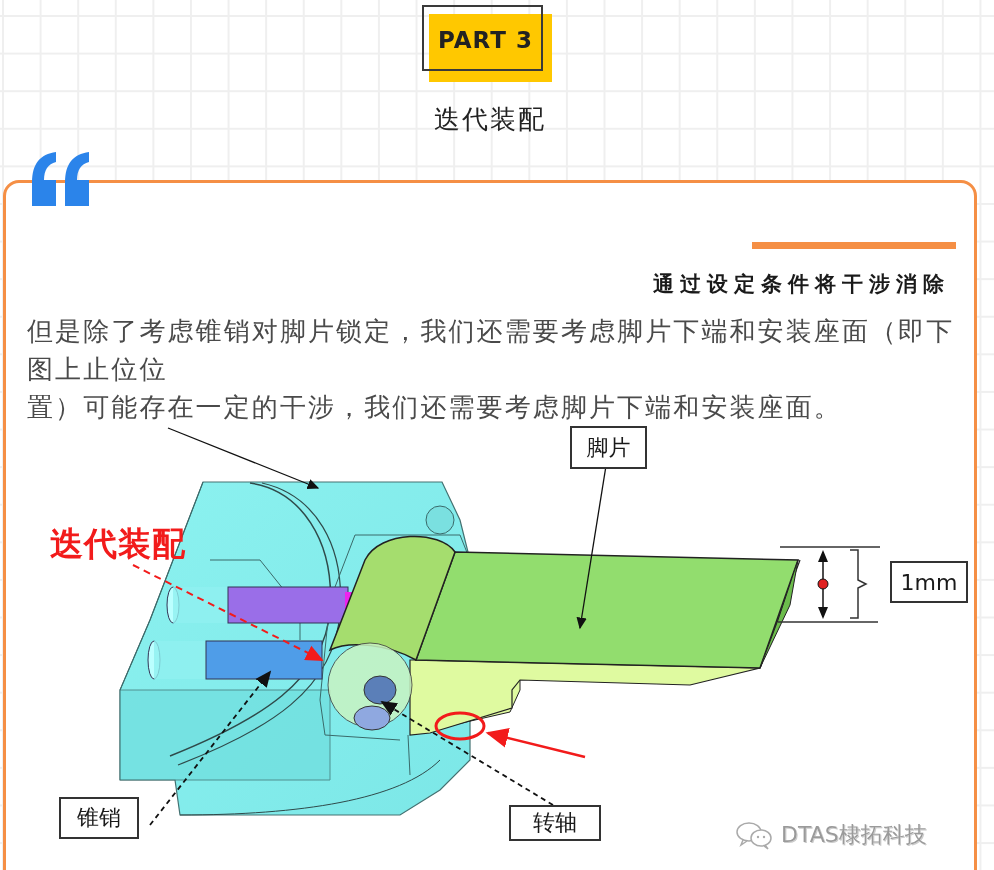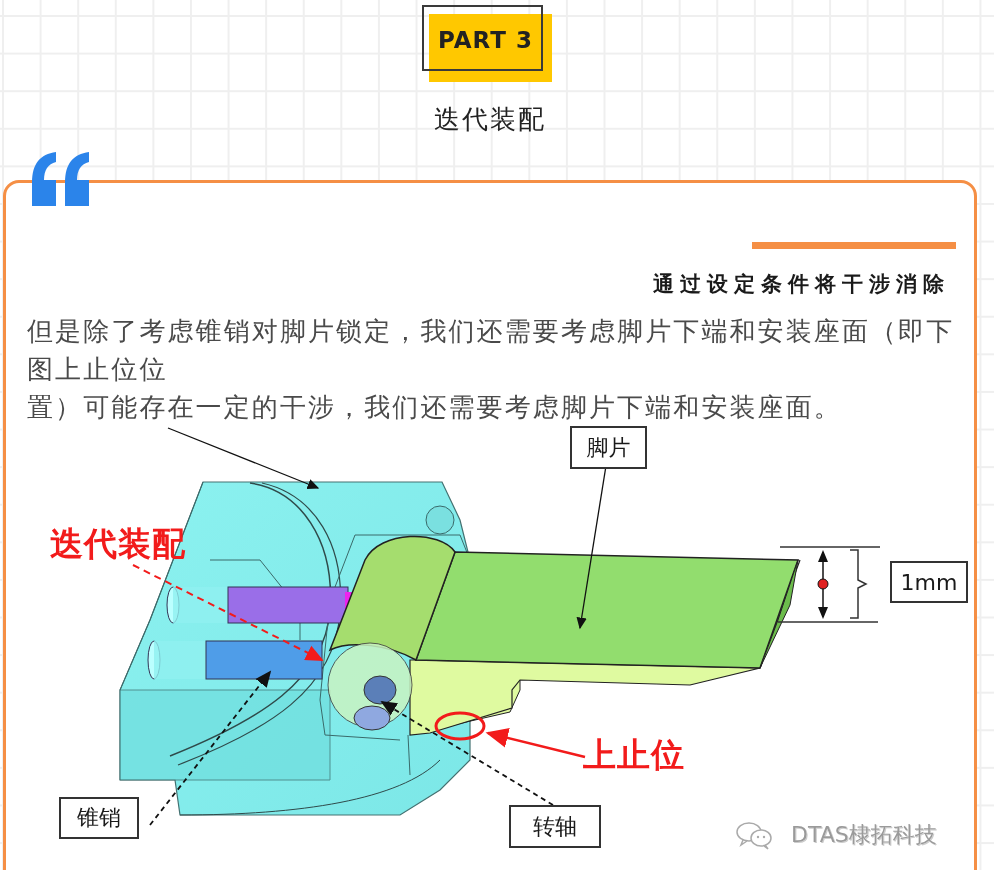--- a/index.html
+++ b/index.html
@@ -24,21 +24,21 @@
     border:3px solid #f58f45; border-radius:16px; background:#fff; box-sizing:border-box;
   }
   .quote-icon { position:absolute; left:30px; top:148px; width:64px; height:60px; }
   .accent-line { position:absolute; left:752px; top:242px; width:204px; height:7px; background:#f58f45; }
   .sub-heading { position:absolute; right:44px; top:270px; font-size:21px; font-weight:bold; color:#1a1a1a; letter-spacing:6px;margin-left:28px; }
   .body-text { position:absolute; left:27px; top:312px; width:935px; font-size:26px; line-height:38px; color:#4a4a4a; letter-spacing:2.1px; }
 
   .diagram { position:absolute; left:0; top:395px; width:994px; height:475px; }
   .label-box { position:absolute; border:2px solid #333; background:#fff; font-size:22px; color:#1a1a1a; display:flex; align-items:center; justify-content:center; box-sizing:border-box; }
   .red-label { position:absolute; color:#f21b1b; font-size:33px; font-weight:bold; letter-spacing:1px; }
-  .watermark { position:absolute; left:735px; top:820px; display:flex; align-items:flex-start; gap:16px; color:#9a9a9a; font-size:22px; text-shadow:0 0 1px #fff, 1px 1px 0 #c8c8c8; }
+  .watermark { position:absolute; left:735px; top:820px; display:flex; align-items:flex-start; gap:6px; color:#9a9a9a; font-size:22px; text-shadow:0 0 1px #fff, 1px 1px 0 #c8c8c8; }
 </style>
 </head>
 <body>
 
 <div class="part-wrap">
   <div class="part-bg"></div>
   <div class="part-border"></div>
   <div class="part-text">PART 3</div>
 </div>
 <div class="section-title">迭代装配</div>
@@ -124,24 +124,23 @@
     <line x1="609" y1="447" x2="580" y2="628" stroke="#111" stroke-width="1.3" marker-end="url(#arrowBlack)"></line>
     <line x1="133" y1="565" x2="322" y2="660" stroke="#f21b1b" stroke-width="2" stroke-dasharray="7,5" marker-end="url(#arrowRed)"></line>
     <line x1="150" y1="825" x2="270" y2="672" stroke="#111" stroke-width="1.8" stroke-dasharray="5,4" marker-end="url(#arrowBlack)"></line>
     <line x1="553" y1="805" x2="382" y2="702" stroke="#111" stroke-width="1.8" stroke-dasharray="5,4" marker-end="url(#arrowBlack)"></line>
     <line x1="585" y1="757" x2="488" y2="733" stroke="#f21b1b" stroke-width="2.5" marker-end="url(#arrowRed)"></line>
   </svg>
 
   <div class="label-box" style="left:570px;top:10px;width:77px;height:43px;margin-top:21px;">脚片</div>
   <div class="label-box" style="left:874px;top:166px;width:78px;height:42px;margin-left:16px;">1mm</div>
   <div class="label-box" style="left:59px;top:402px;width:80px;height:42px;font-family:Liberation Serif, serif;">锥销</div>
-  <div class="label-box" style="left:509px;top:410px;width:92px;height:43px;">转轴</div>
+  <div class="label-box" style="left:509px;top:410px;width:92px;height:36px;">转轴</div>
 
   <div class="red-label" style="left:50px;top:127px;">迭代装配</div>
-  <div class="red-label" style="left:583px;top:338px;">上止位</div>
 </div>
 
 <div class="watermark">
   <svg width="40" height="30" viewBox="0 0 40 30">
     <ellipse cx="14" cy="12" rx="12" ry="9" fill="none" stroke="#aaa" stroke-width="1.5"></ellipse>
     <path d="M8 20 L6 25 L12 21" fill="none" stroke="#aaa" stroke-width="1.5"></path>
     <ellipse cx="26" cy="18" rx="10" ry="8" fill="#fff" stroke="#aaa" stroke-width="1.5"></ellipse>
     <path d="M30 25 L33 29 L29 26" fill="none" stroke="#aaa" stroke-width="1.5"></path>
     <circle cx="23" cy="17" r="1.2" fill="#aaa"></circle>
       <circle cx="29" cy="17" r="1.2" fill="#aaa"></circle>

